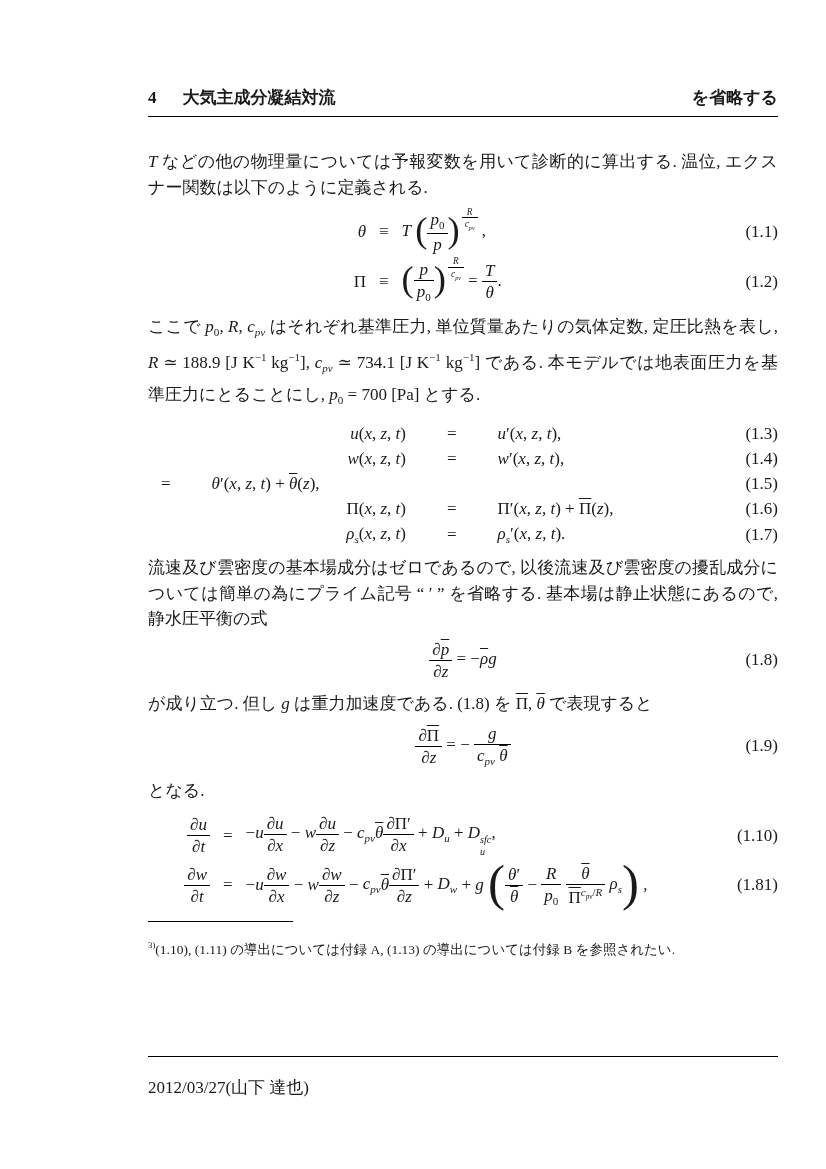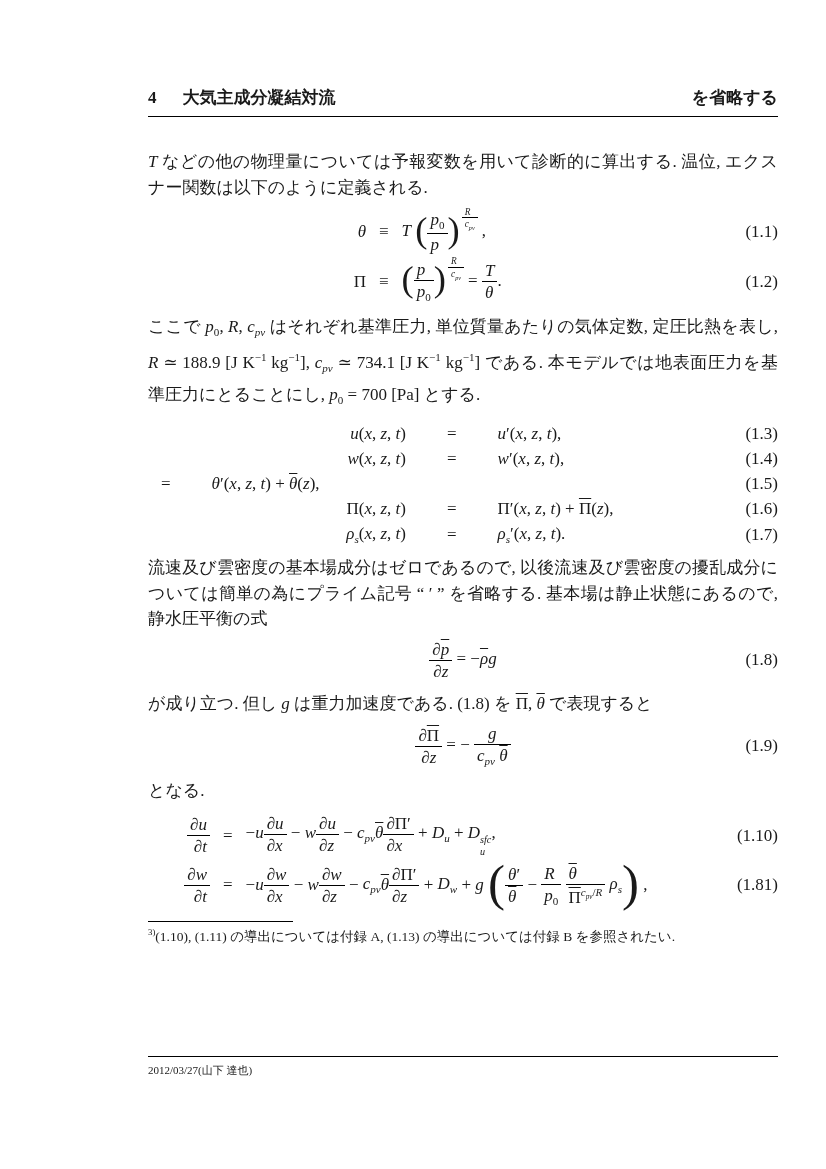--- a/index.html
+++ b/index.html
@@ -25,44 +25,44 @@
   
   p.body {
     font-size:17px; line-height:25.5px; margin:10px 0 0 0;
     text-align:justify;
   }
   p.body.first { margin-top:32px; }
   p.short { text-align:left; }
 
   
   .fnrule { width:145px; border-top:1px solid #000; margin-top:14px; }
-  p.footnote { font-size:13.5px; line-height:18px; margin:1px 0 0 0; }
+  p.footnote { font-size:13.5px; line-height:18px; margin:14px 0 0 0; }
   .footer { position:absolute; top:1056px; left:148px; width:630px; }
   .footer .rule { border-top:1px solid #000; }
-  .footer p { font-size:11px; margin:6px 0 0 0; }
+  .footer p { font-size:17px; margin:19px 0 0 0; }
 
   
   .eqgroup { margin:10px 0 4px 0; }
   .eqrow { position:relative; display:flex; align-items:center; font-size:17px; margin:3px 0; }
   .eqrow .lhs { text-align:right; flex:0 0 auto; }
   .eqrow .rel { padding:0 13px; }
   .eqrow .rhs { flex:0 1 auto; }
   .eqrow .num { position:absolute; right:0; top:50%; transform:translateY(-50%); font-style:normal; }
   .g1 .lhs { width:218px; }
   .g1 .eqrow { margin:6px 0; }
   .g2 .lhs { width:258px; }
   .g2 .eqrow { margin:5px 0;gap:28px; }
   .g3 .lhs { width:62px; }
   .g3 .eqrow { margin:6px 0; }
   .eqsingle { position:relative; font-size:17px; margin:8px 0 4px 0; }
   .eqsingle .body { display:block; text-align:center; width:100%; }
   .eqsingle .num { position:absolute; right:0; top:50%; transform:translateY(-50%); }
 
   
-  .frac { display:inline-block; vertical-align:middle; line-height:1.12; }
+  .frac { display:inline-block; vertical-align:middle; text-align:center; line-height:1.12; }
   .frac .fn { display:block; padding:0 3px 1px 3px; border-bottom:1px solid #000; }
   .frac .fd { display:block; padding:1px 3px 0 3px; }
   .ol { text-decoration:overline; }
   .bp { font-size:215%; font-style:normal; font-weight:400; vertical-align:middle; line-height:0; position:relative; top:-0.06em; }
   .bp2 { font-size:300%; font-style:normal; font-weight:400; vertical-align:middle; line-height:0; position:relative; top:-0.05em; }
   .expf { display:inline-block; font-size:0.55em; position:relative; top:-1.55em; margin-left:2px; }
   .expf .frac .fn { padding-bottom:0; }
   .stk { display:inline-flex; flex-direction:column; align-items:flex-start; font-size:0.6em; line-height:1.15; vertical-align:-0.5em; font-style:italic; }
   sub { font-size:0.65em; }
   sup { font-size:0.65em; }

